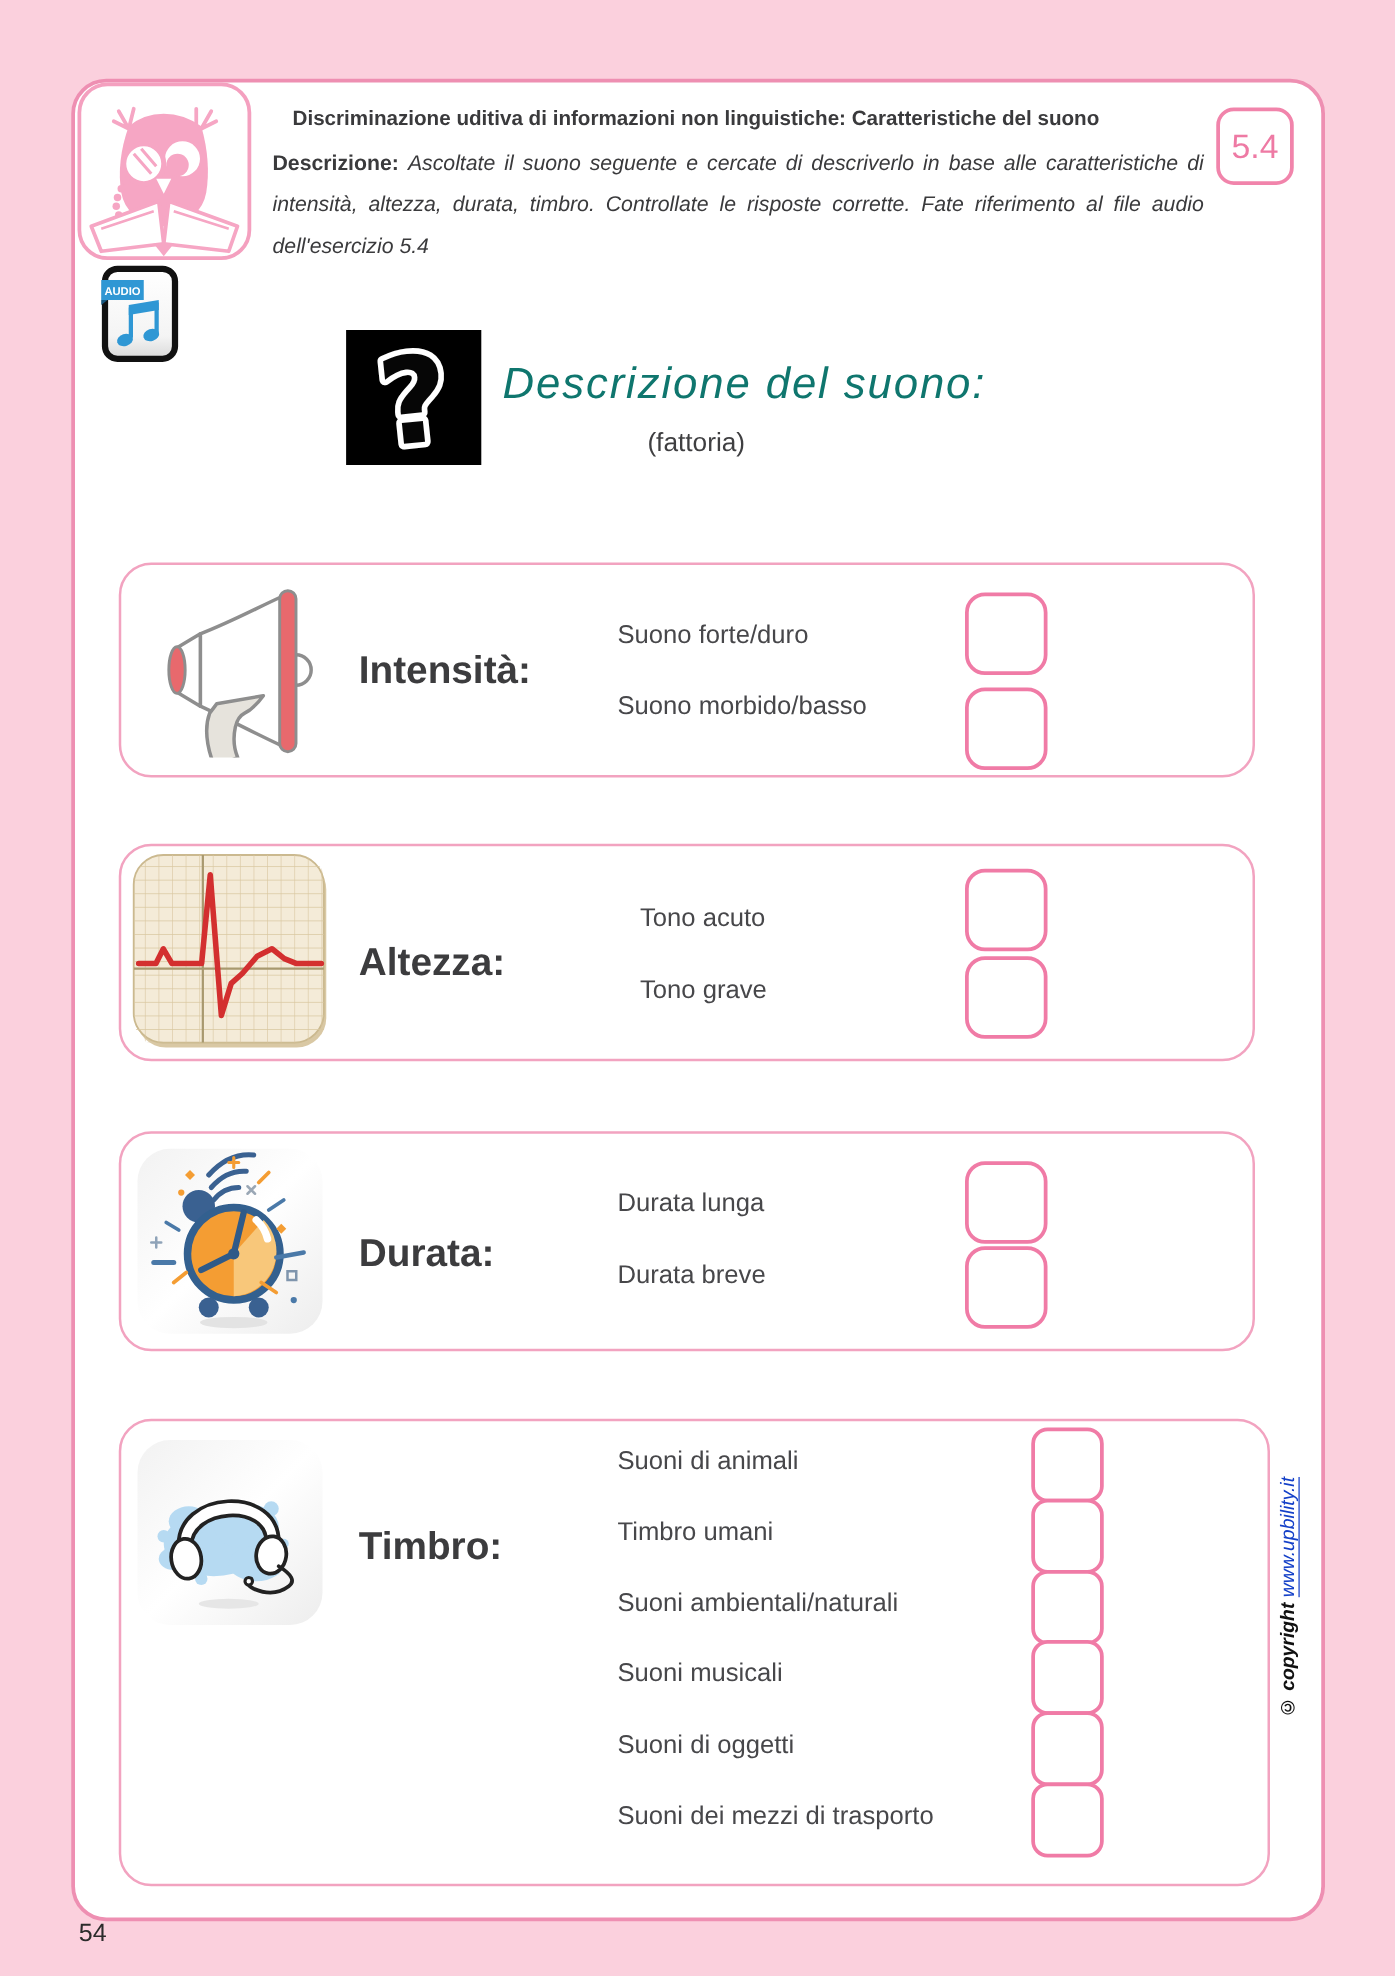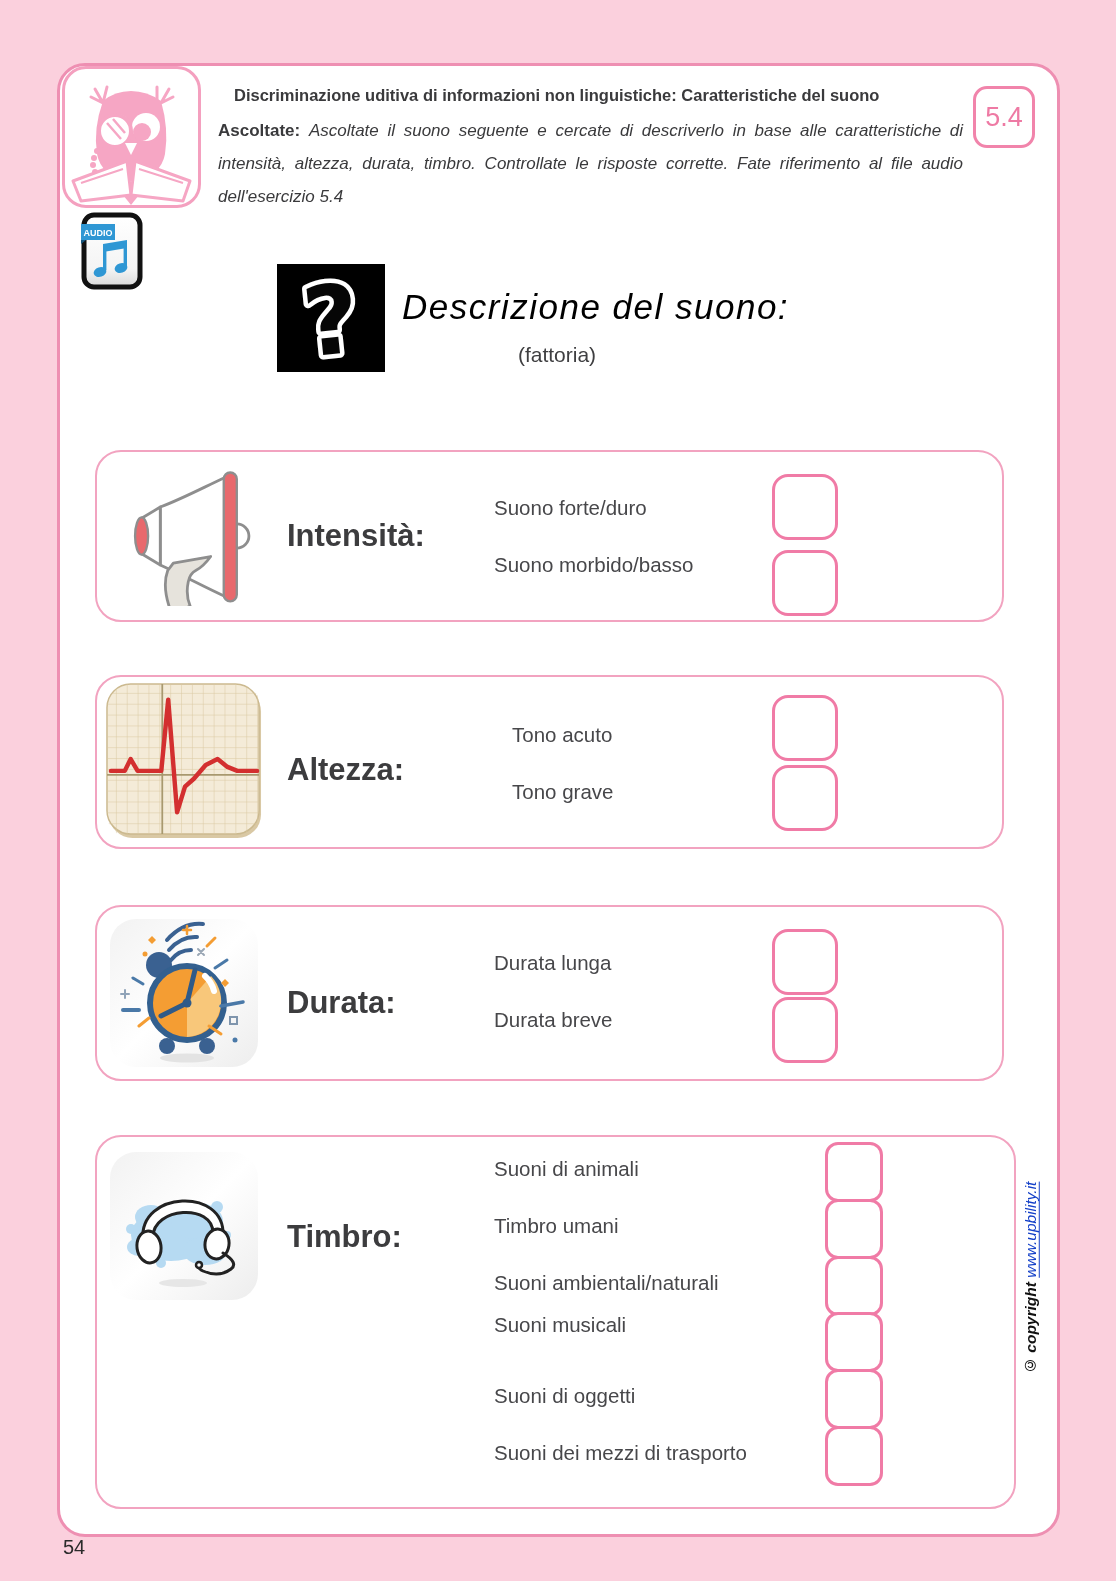--- a/index.html
+++ b/index.html
@@ -11,21 +11,21 @@
            border:3.5px solid #f4a0bf;border-radius:24px;overflow:hidden;}
   .header-text{position:absolute;left:218px;top:86px;width:745px;color:#3a3a3c;}
   .header-title{font-weight:bold;font-size:16.5px;white-space:nowrap;margin-bottom:9px;margin-left:16px;}
   .header-instr{font-size:17px;line-height:33px;text-align:justify;}
   .header-instr .ilabel{font-weight:bold;font-style:normal;}
   .header-instr .itext{font-style:italic;}
   .badge{position:absolute;left:973px;top:86px;width:56px;height:56px;border:3px solid #f184ab;
          border-radius:14px;color:#ee7aa4;font-size:27px;display:flex;align-items:center;justify-content:center;}
   .audio-icon{position:absolute;left:80px;top:211px;width:64px;height:80px;}
   .qmark-box{position:absolute;left:277px;top:264px;width:108px;height:108px;background:#000;}
-  .desc-title{position:absolute;left:402px;top:287px;font-size:35px;font-style:italic;color:#000000;
+  .desc-title{position:absolute;left:402px;top:287px;font-size:35px;font-style:italic;color:#0f766e;
               letter-spacing:1.5px;}
   .desc-sub{position:absolute;left:402px;top:343px;width:310px;text-align:center;font-size:21px;color:#3f3f41;}
   .box{position:absolute;background:#fff;border:2.5px solid #f2a3c0;border-radius:26px;}
   .icon-wrap{position:absolute;}
   .sec-label{position:absolute;font-weight:bold;font-size:31px;color:#3c3c3e;text-align:center;}
   .opt-label{position:absolute;font-size:20.5px;color:#47474a;white-space:nowrap;}
   .cb{position:absolute;width:60px;height:60px;border:3px solid #f07ba6;border-radius:16px;background:#fff;}
   .cb-sm{position:absolute;width:52px;height:54px;border:3px solid #f07ba6;border-radius:13px;background:#fff;}
   .copyright{position:absolute;left:1022px;top:1156px;height:218px;writing-mode:vertical-rl;
              transform:rotate(180deg);font-size:15.5px;font-style:italic;color:#111;white-space:nowrap;}
@@ -62,21 +62,21 @@
       <path d="M8,112 L62,92 L66,126 L16,132 Z" fill="#fff" stroke="#f6a6c4" stroke-width="3" stroke-linejoin="round"></path>
       <path d="M125,112 L70,92 L66,126 L118,132 Z" fill="#fff" stroke="#f6a6c4" stroke-width="3" stroke-linejoin="round"></path>
       <path d="M16,114 L58,100 M118,114 L74,100" stroke="#f6a6c4" stroke-width="2" fill="none"></path>
       <polygon points="58,126 74,126 66,136" fill="#f6a6c4"></polygon>
     </svg>
   </div>
 
   <div class="header-text">
     <div class="header-title">Discriminazione uditiva di informazioni non linguistiche: Caratteristiche del suono</div>
     <div class="header-instr">
-      <span class="ilabel">Ascoltate:</span>
+      <span class="ilabel">Descrizione:</span>
       <span class="itext">Ascoltate il suono seguente e cercate di descriverlo in base alle caratteristiche di intensità, altezza, durata, timbro. Controllate le risposte corrette. Fate riferimento al file audio dell'esercizio 5.4</span>
     </div>
   </div>
   <div class="badge">5.4</div>
 
   <div class="audio-icon">
     <svg width="64" height="80" viewBox="0 0 64 80">
       <defs>
         <linearGradient id="fgrad" x1="0" y1="0" x2="0" y2="1">
           <stop offset="0" stop-color="#ffffff"></stop>
@@ -232,21 +232,21 @@
 
     <div class="opt-label" style="left:397px;top:20px">Suoni di animali</div>
     <div class="cb-sm" style="left:728px;top:5px"></div>
 
     <div class="opt-label" style="left:397px;top:77px">Timbro umani</div>
     <div class="cb-sm" style="left:728px;top:62px"></div>
 
     <div class="opt-label" style="left:397px;top:134px">Suoni ambientali/naturali</div>
     <div class="cb-sm" style="left:728px;top:119px"></div>
 
-    <div class="opt-label" style="left:397px;top:176px">Suoni musicali</div>
+    <div class="opt-label" style="left:397px;top:190px">Suoni musicali</div>
     <div class="cb-sm" style="left:728px;top:175px"></div>
 
     <div class="opt-label" style="left:397px;top:247px">Suoni di oggetti</div>
     <div class="cb-sm" style="left:728px;top:232px"></div>
 
     <div class="opt-label" style="left:397px;top:304px">Suoni dei mezzi di trasporto</div>
     <div class="cb-sm" style="left:728px;top:289px"></div>
   </section>
 
   <div class="copyright">

